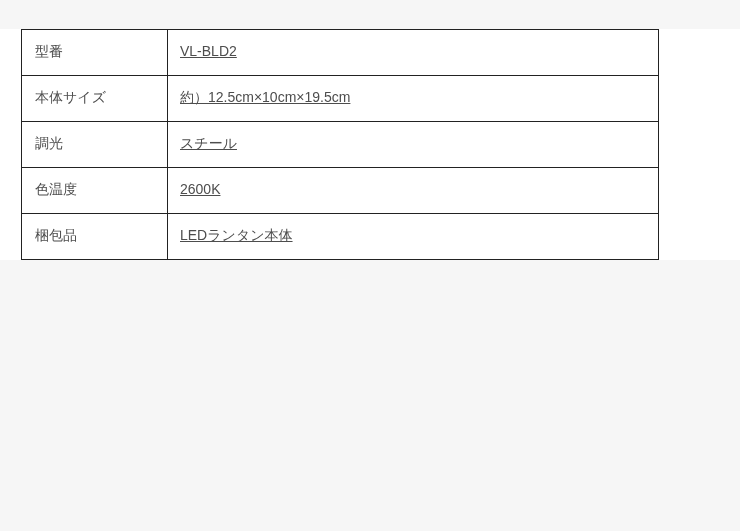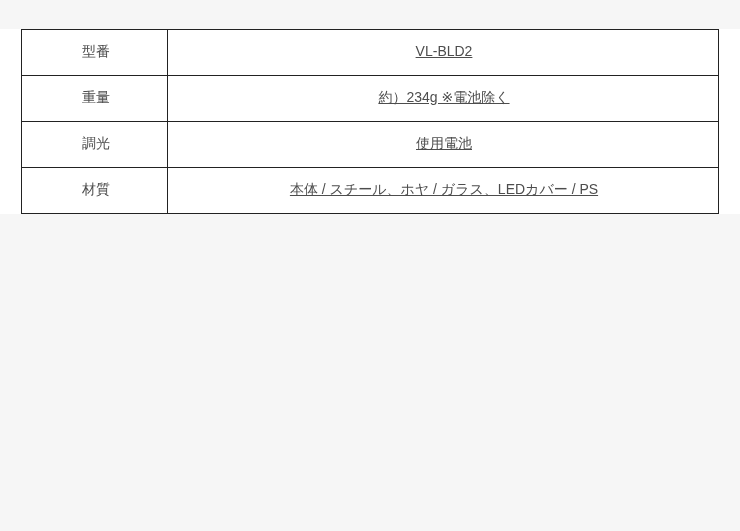--- a/index.html
+++ b/index.html
@@ -18,23 +18,22 @@
     position: absolute;
     top: 29px;
     left: 0;
     width: 740px;
     background: #ffffff;
     box-sizing: border-box;
     padding: 0 21px;
   }
   table.spec-table {
     border-collapse: collapse;
-    width: 698px;
+    width: 638px;
     table-layout: fixed;
-    text-align: center;
   }
   table.spec-table td {
     border: 1px solid #222222;
     height: 46px;
     vertical-align: middle;
     font-size: 14px;
     line-height: 1.4;
     color: #4d4d4d;
     background: #ffffff;
     box-sizing: border-box;
@@ -54,26 +53,30 @@
 <body>
 
 <div class="white-section">
   <table class="spec-table">
     <tbody>
       <tr>
         <td class="spec-label-cell">型番</td>
         <td class="spec-value-cell">VL-BLD2</td>
       </tr>
       <tr>
-        <td class="spec-label-cell">重量</td>
-        <td class="spec-value-cell">約）234g ※電池除く</td>
+        <td class="spec-label-cell">本体サイズ</td>
+        <td class="spec-value-cell">約）12.5cm×10cm×19.5cm</td>
       </tr>
       <tr>
         <td class="spec-label-cell">調光</td>
-        <td class="spec-value-cell">使用電池</td>
+        <td class="spec-value-cell">スチール</td>
       </tr>
       <tr>
-        <td class="spec-label-cell">材質</td>
-        <td class="spec-value-cell">本体 / スチール、ホヤ / ガラス、LEDカバー / PS</td>
+        <td class="spec-label-cell">色温度</td>
+        <td class="spec-value-cell">2600K</td>
+      </tr>
+      <tr>
+        <td class="spec-label-cell">梱包品</td>
+        <td class="spec-value-cell">LEDランタン本体</td>
       </tr>
     </tbody>
   </table>
 </div>
 
 </body></html>

